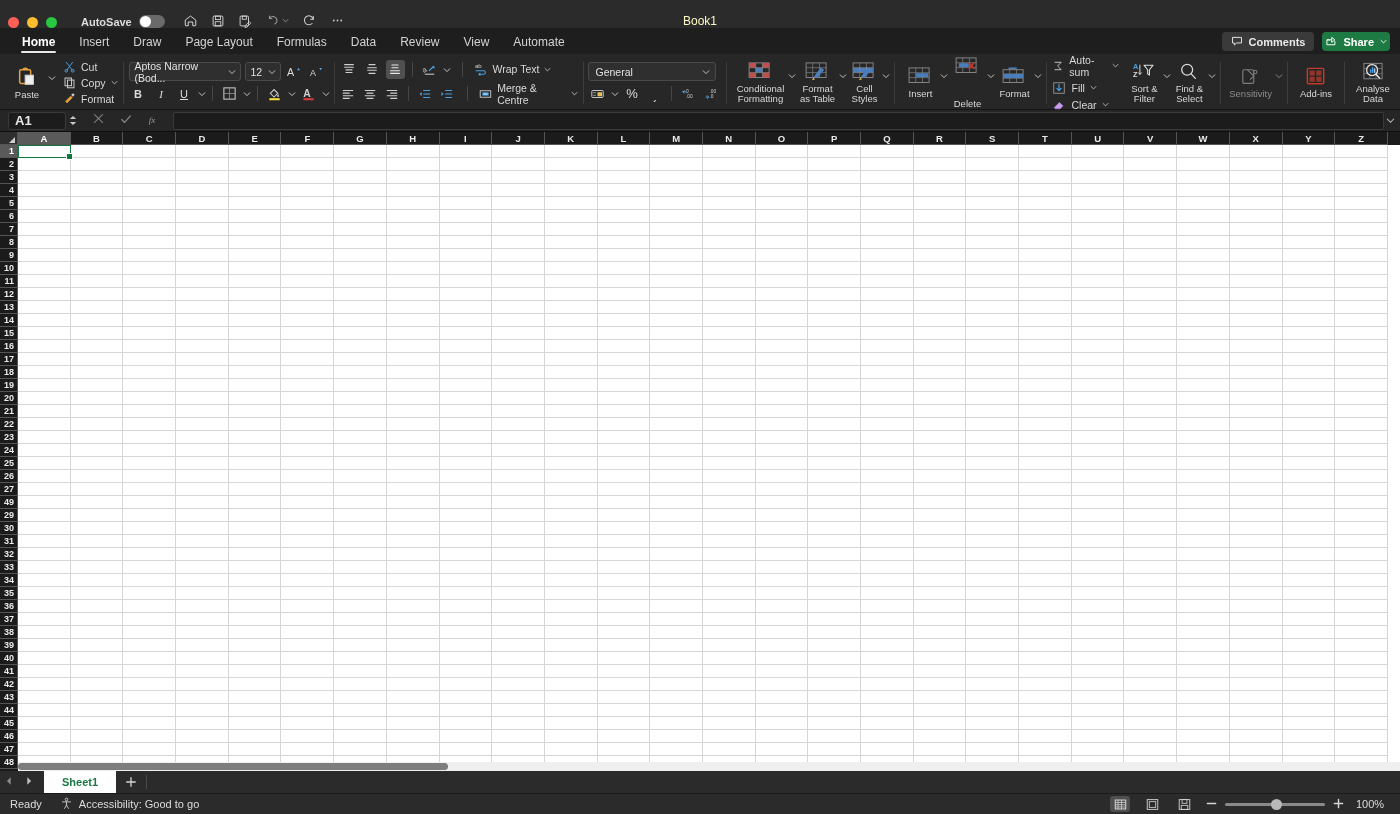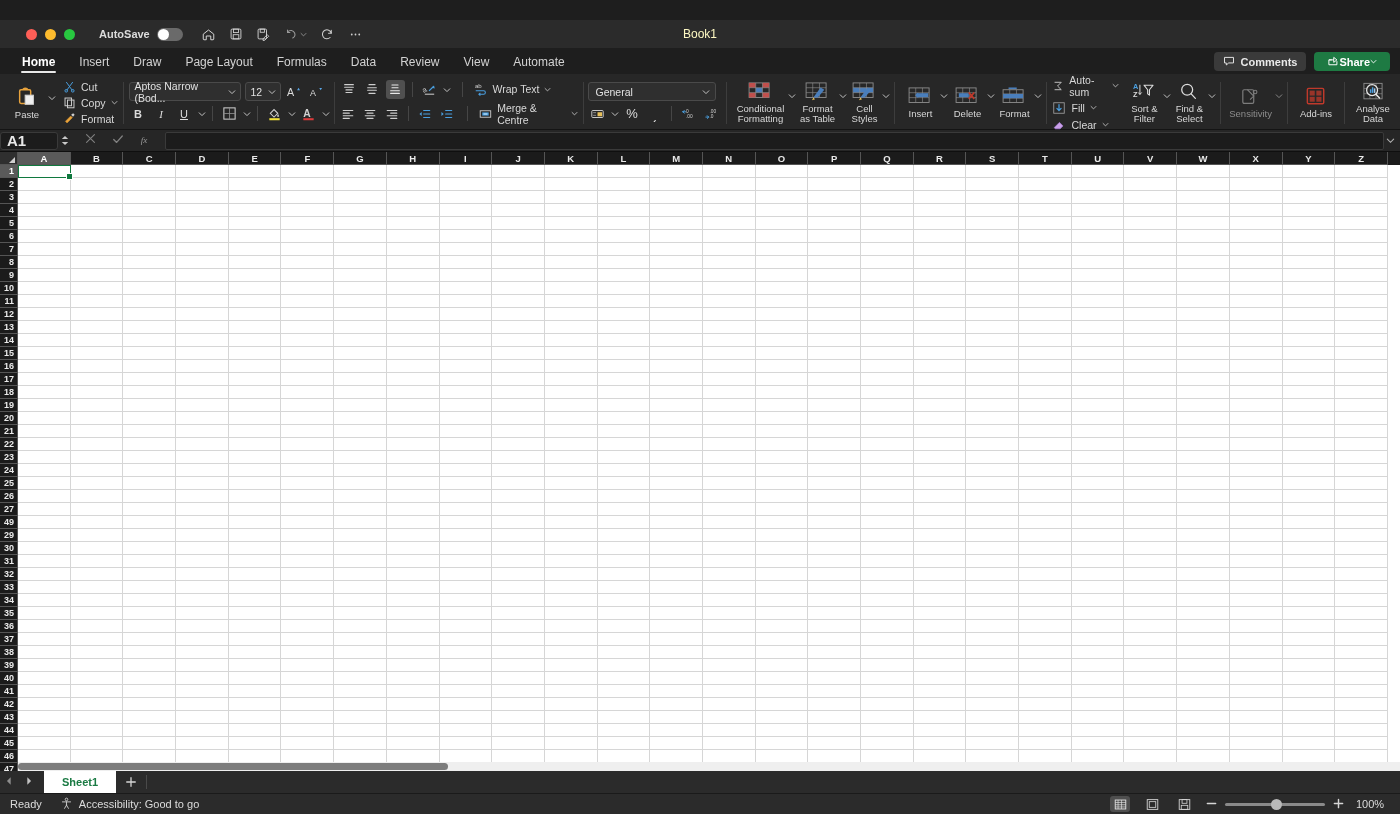--- a/index.html
+++ b/index.html
@@ -6,22 +6,22 @@
   html,body { width:1400px; height:814px; overflow:hidden; }
   body {
     font-family: "Liberation Sans", sans-serif;
     background:#1e1e1e; color:#e6e6e6;
     font-size:11px; -webkit-font-smoothing:antialiased;
   }
   .app { width:1400px; height:814px; display:flex; flex-direction:column; }
 
   
   .titlebar {
-    height:28px; background:#2b2b2b; display:flex; align-items:center;
-    position:relative; flex:0 0 28px; padding-left:26px;margin-top:20px;
+    height:28px; background:#2b2b2b; display:flex; align-items:flex-end;
+    position:relative; flex:0 0 28px; padding-left:8px;
   }
   .traffic { display:flex; gap:8px; align-items:center; }
   .dot { width:11px; height:11px; border-radius:50%; }
   .dot.r{background:#ff5f57;} .dot.y{background:#febc2e;} .dot.g{background:#28c840;}
   .autosave { display:flex; align-items:center; gap:7px; margin-left:24px; }
   .autosave-label { font-size:11px; color:#dcdcdc; font-weight:600; }
   .toggle {
     width:26px; height:13px; border-radius:7px; background:#6a6a6a;
     position:relative;
   }
@@ -60,22 +60,22 @@
   .tab.active::after{
     content:""; position:absolute; left:11px; right:11px; bottom:1px;
     height:2px; background:#e8e8e8; border-radius:1px;
   }
   .tabbar-right{ margin-left:auto; display:flex; align-items:center; gap:8px; padding-bottom:3px; }
   .comments-btn{
     display:flex; align-items:center; gap:6px; background:#3a3a3a; color:#e9e9e9;
     border-radius:4px; height:19px; padding:0 9px; font-size:11px; font-weight:600;
   }
   .share-btn{
-    display:flex; align-items:center; gap:0; background:#1e7a43; color:#fff;
-    border-radius:4px; height:19px; padding:0 13px; font-size:11px; font-weight:600;
+    display:flex; align-items:center; gap:6px; background:#1e7a43; color:#fff;
+    border-radius:4px; height:19px; padding:0 3px; font-size:11px; font-weight:600;
   }
 
   
   .ribbon {
     height:56px; background:#272727; display:flex; align-items:stretch;
     flex:0 0 56px; padding:2px 4px 0 4px; border-bottom:1px solid #141414;
   }
   .grp { display:flex; align-items:center; height:100%; }
   .sep { width:1px; background:#3d3d3d; margin:6px 5px; height:42px; align-self:center; }
 
@@ -111,23 +111,23 @@
     width:128px; height:19px; background:#2f2f2f; border:1px solid #4a4a4a;
     border-radius:3px; padding:0 6px; font-size:10.5px; color:#e2e2e2;
   }
 
   
   .fbar{
     height:22px; background:#262626; display:flex; align-items:center;
     flex:0 0 22px; border-bottom:1px solid #0f0f0f;
   }
   .namebox{
-    width:58px; height:18px; margin-left:0; display:flex; align-items:center;
+    width:58px; height:18px; margin-left:8px; display:flex; align-items:center;
     background:#1c1c1c; border:1px solid #3a3a3a; border-radius:3px;
-    padding-left:6px; font-size:15px; color:#e8e8e8; font-weight:600;
+    padding-left:6px; font-size:13px; color:#e8e8e8; font-weight:600;
   }
   .spinner{ display:flex; flex-direction:column; gap:1px; margin-left:3px; margin-right:6px; }
   .fbtns{ display:flex; align-items:flex-start; gap:16px; padding:0 10px; }
   .finput{
     flex:1; height:18px; background:#1c1c1c; border:1px solid #3a3a3a;
     border-radius:2px; margin-right:16px; color:#e8e8e8; font-size:11px;
     padding:0 5px; outline:0; font-family:inherit;
   }
 
   
@@ -658,21 +658,21 @@
           <rect x="9" y="6.8" width="13" height="4.4" fill="#4a7ebb"></rect>
           <path d="M7.5 9l3.5-3v6z" fill="#4a7ebb"></path>
         </svg>
         <span class="lbl">Insert</span>
       </div>
       <span class="chev" style="margin-top:-14px;">
         <svg width="8" height="8" viewBox="0 0 10 10">
             <path d="M1.5 3.5L5 7l3.5-3.5" fill="none" stroke="#c9c9c9" stroke-width="1.2" stroke-linecap="round"></path>
           </svg>
       </span>
-      <div class="big-btn" style="min-width:40px;">
+      <div class="big-btn" style="min-width:40px;justify-content:space-between;">
         <svg width="24" height="20" viewBox="0 0 26 22">
           <rect x="1" y="1" width="22" height="16" fill="none" stroke="#8d8d8d" stroke-width="1"></rect>
           <path d="M8.3 1v16M15.7 1v16M1 6.3h22M1 11.7h22" stroke="#8d8d8d" stroke-width="0.7"></path>
           <rect x="4" y="6.8" width="11" height="4.4" fill="#4a7ebb"></rect>
           <path d="M15 6l6 7M21 6l-6 7" stroke="#c0392b" stroke-width="1.9"></path>
         </svg>
         <span class="lbl">Delete</span>
       </div>
       <span class="chev" style="margin-top:-14px;">
         <svg width="8" height="8" viewBox="0 0 10 10">

